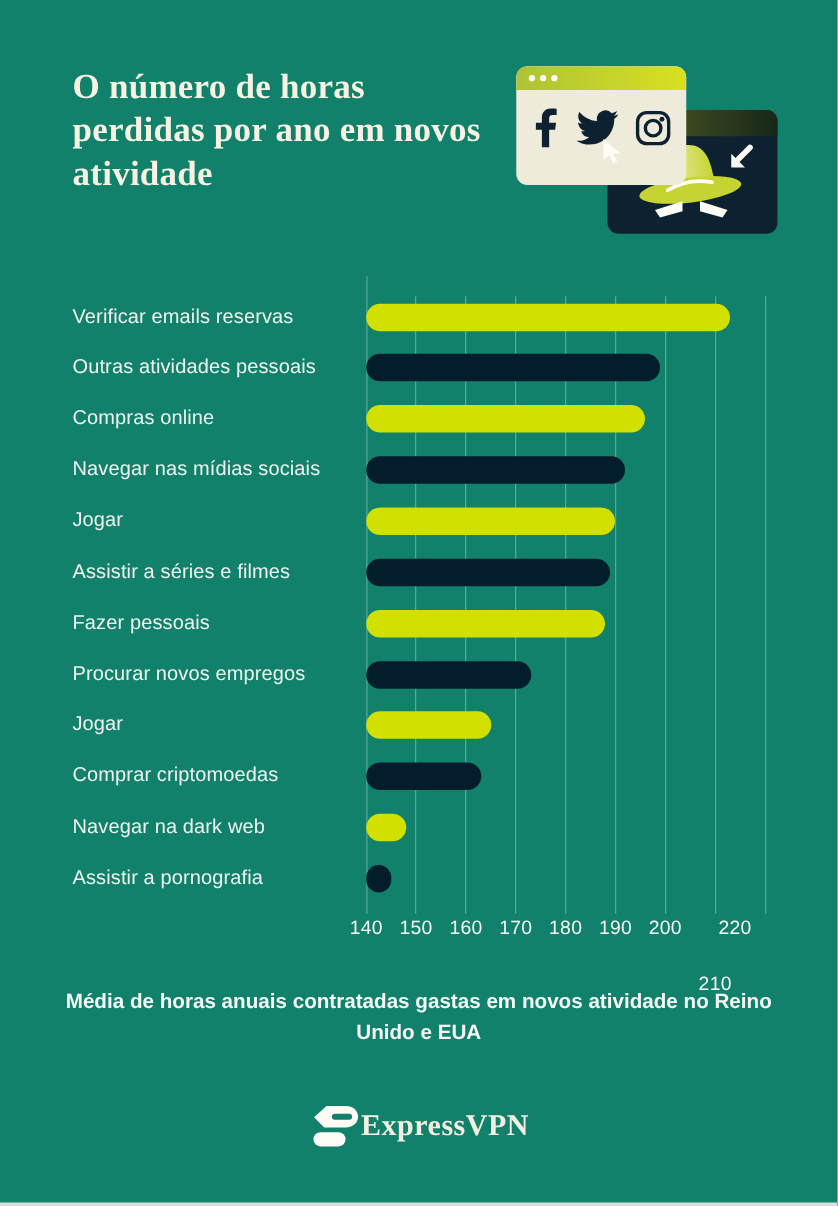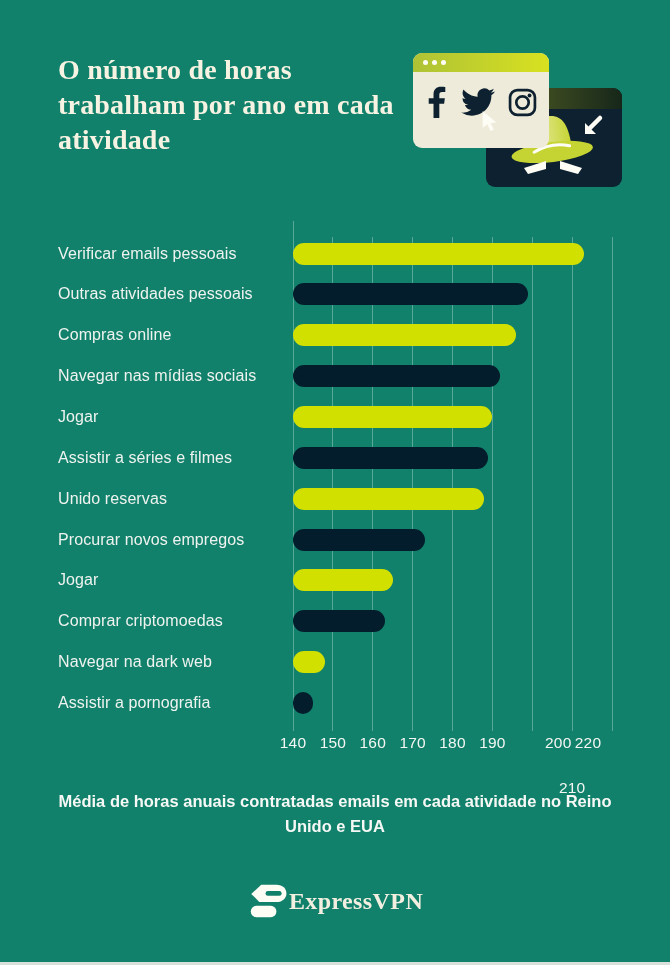--- a/index.html
+++ b/index.html
@@ -39,21 +39,21 @@
   .brand{position:absolute;left:50%;top:882px;transform:translateX(-50%);display:flex;align-items:center;}
   .brand .wordmark{font-family:"Liberation Serif",serif;font-size:24px;font-weight:600;color:#F2EFE1;letter-spacing:.4px;}
 
   .bottom-strip{position:absolute;left:0;right:0;bottom:0;height:3px;background:#D9DFDA;}
 </style>
 </head>
 <body>
 
 <div class="page">
 
-  <h1 class="title">O número de horas trabalham por ano em cada atividade</h1>
+  <h1 class="title">O número de horas perdidas por ano em novos atividade</h1>
 
   <div class="illus">
 
     <div class="win-back">
       <div class="bar-top"></div>
       <svg class="spy" width="124" height="76" viewBox="0 0 124 76">
         <defs>
           <linearGradient id="hatGrad" x1="0" y1="0" x2="1" y2="0">
             <stop offset="0" stop-color="#EAEDAF"></stop>
               <stop offset="1" stop-color="#C6D433"></stop>
@@ -105,53 +105,53 @@
       <div class="tick" style="left: 332.875px;">150</div>
       <div class="gridline" style="left: 372.25px; top: 237px; height: 494px;"></div>
       <div class="tick" style="left: 372.75px;">160</div>
       <div class="gridline" style="left: 412.125px; top: 237px; height: 494px;"></div>
       <div class="tick" style="left: 412.625px;">170</div>
       <div class="gridline" style="left: 452px; top: 237px; height: 494px;"></div>
       <div class="tick" style="left: 452.5px;">180</div>
       <div class="gridline" style="left: 491.875px; top: 237px; height: 494px;"></div>
       <div class="tick" style="left: 492.375px;">190</div>
       <div class="gridline" style="left: 531.75px; top: 237px; height: 494px;"></div>
-      <div class="tick" style="left: 532.25px; margin-left: 26px;">200</div>
+      <div class="tick" style="left: 532.25px;">200</div>
       <div class="gridline" style="left: 571.625px; top: 237px; height: 494px;"></div>
       <div class="tick" style="left: 572.125px; margin-top: 45px;">210</div>
       <div class="gridline" style="left: 611.5px; top: 237px; height: 494px;"></div>
       <div class="tick" style="left: 588px;">220</div>
       <div class="bar" style="top: 242.5px; width: 291px; background: rgb(210, 224, 0);"></div>
-      <div class="cat-label" style="top: 253.5px;">Verificar emails pessoais</div>
+      <div class="cat-label" style="top: 253.5px;">Verificar emails reservas</div>
       <div class="bar" style="top: 283.36px; width: 235px; background: rgb(3, 29, 44);"></div>
       <div class="cat-label" style="top: 294.36px;">Outras atividades pessoais</div>
       <div class="bar" style="top: 324.22px; width: 223px; background: rgb(210, 224, 0);"></div>
       <div class="cat-label" style="top: 335.22px;">Compras online</div>
       <div class="bar" style="top: 365.08px; width: 207px; background: rgb(3, 29, 44);"></div>
       <div class="cat-label" style="top: 376.08px;">Navegar nas mídias sociais</div>
       <div class="bar" style="top: 405.94px; width: 199px; background: rgb(210, 224, 0);"></div>
       <div class="cat-label" style="top: 416.94px;">Jogar</div>
       <div class="bar" style="top: 446.8px; width: 195px; background: rgb(3, 29, 44);"></div>
       <div class="cat-label" style="top: 457.8px;">Assistir a séries e filmes</div>
       <div class="bar" style="top: 487.66px; width: 191px; background: rgb(210, 224, 0);"></div>
-      <div class="cat-label" style="top: 498.66px;">Unido reservas</div>
+      <div class="cat-label" style="top: 498.66px;">Fazer pessoais</div>
       <div class="bar" style="top: 528.52px; width: 132px; background: rgb(3, 29, 44);"></div>
       <div class="cat-label" style="top: 539.52px;">Procurar novos empregos</div>
       <div class="bar" style="top: 569.38px; width: 100px; background: rgb(210, 224, 0);"></div>
       <div class="cat-label" style="top: 580.38px;">Jogar</div>
       <div class="bar" style="top: 610.24px; width: 92px; background: rgb(3, 29, 44);"></div>
       <div class="cat-label" style="top: 621.24px;">Comprar criptomoedas</div>
       <div class="bar" style="top: 651.1px; width: 32px; background: rgb(210, 224, 0);"></div>
       <div class="cat-label" style="top: 662.1px;">Navegar na dark web</div>
       <div class="bar" style="top: 691.96px; width: 20px; background: rgb(3, 29, 44);"></div>
       <div class="cat-label" style="top: 702.96px;">Assistir a pornografia</div>
     </div>
 
   <div class="footnote">
-    <p class="b">Média de horas anuais contratadas emails em cada atividade no Reino Unido e EUA</p>
+    <p class="b">Média de horas anuais contratadas gastas em novos atividade no Reino Unido e EUA</p>
   </div>
 
   <div class="brand">
     <svg width="42" height="38" viewBox="0 0 44 40">
       <path d="M15 3 H31 C37.5 3 41.5 7 41.5 12 C41.5 17 37.5 21 31 21 H13 L4.5 12.5 Z" fill="#FDFDF6"></path>
       <rect x="4" y="25" width="27" height="12" rx="6" fill="#FDFDF6"></rect>
       <path d="M22 12 H34" stroke="#12816B" stroke-width="5" stroke-linecap="round"></path>
     </svg>
     <span class="wordmark">ExpressVPN</span>
   </div>

